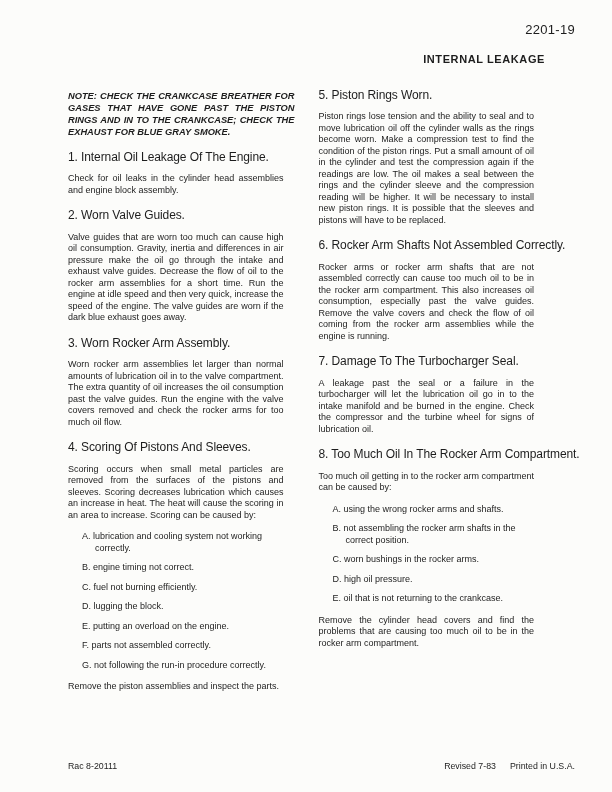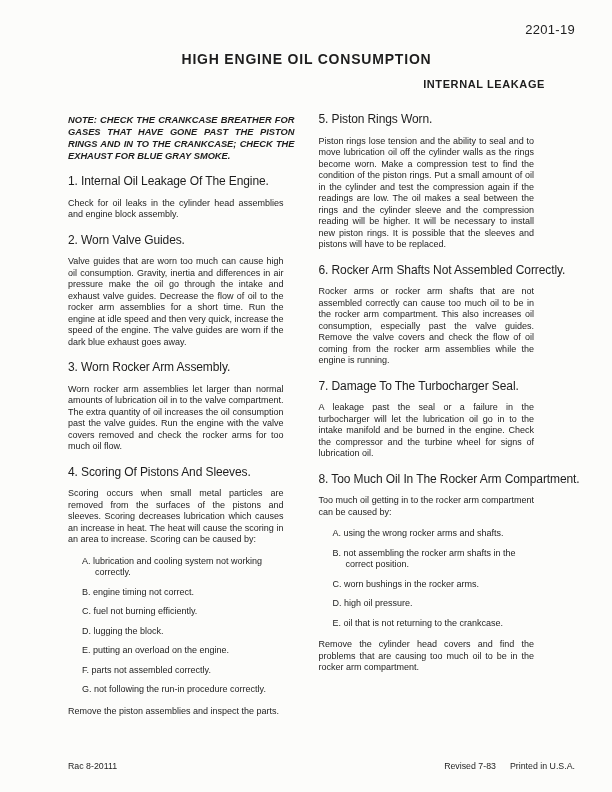--- a/index.html
+++ b/index.html
@@ -90,21 +90,20 @@
   }
   .footer-right { display: flex; gap: 14px; }
 </style>
 </head>
 <body>
 
 <div class="page">
 
   <div class="page-number">2201-19</div>
 
-  <h1 class="title">HIGH ENGINE OIL CONSUMPTION</h1>
   <h2 class="subtitle">INTERNAL LEAKAGE</h2>
 
   <div class="columns">
 
     <div class="col">
 
       <p class="note">NOTE: CHECK THE CRANKCASE BREATHER FOR GASES THAT HAVE GONE PAST THE PISTON RINGS AND IN TO THE CRANKCASE; CHECK THE EXHAUST FOR BLUE GRAY SMOKE.</p>
 
       <div class="section">
         <h3 class="section-heading">1. Internal Oil Leakage Of The Engine.</h3>

